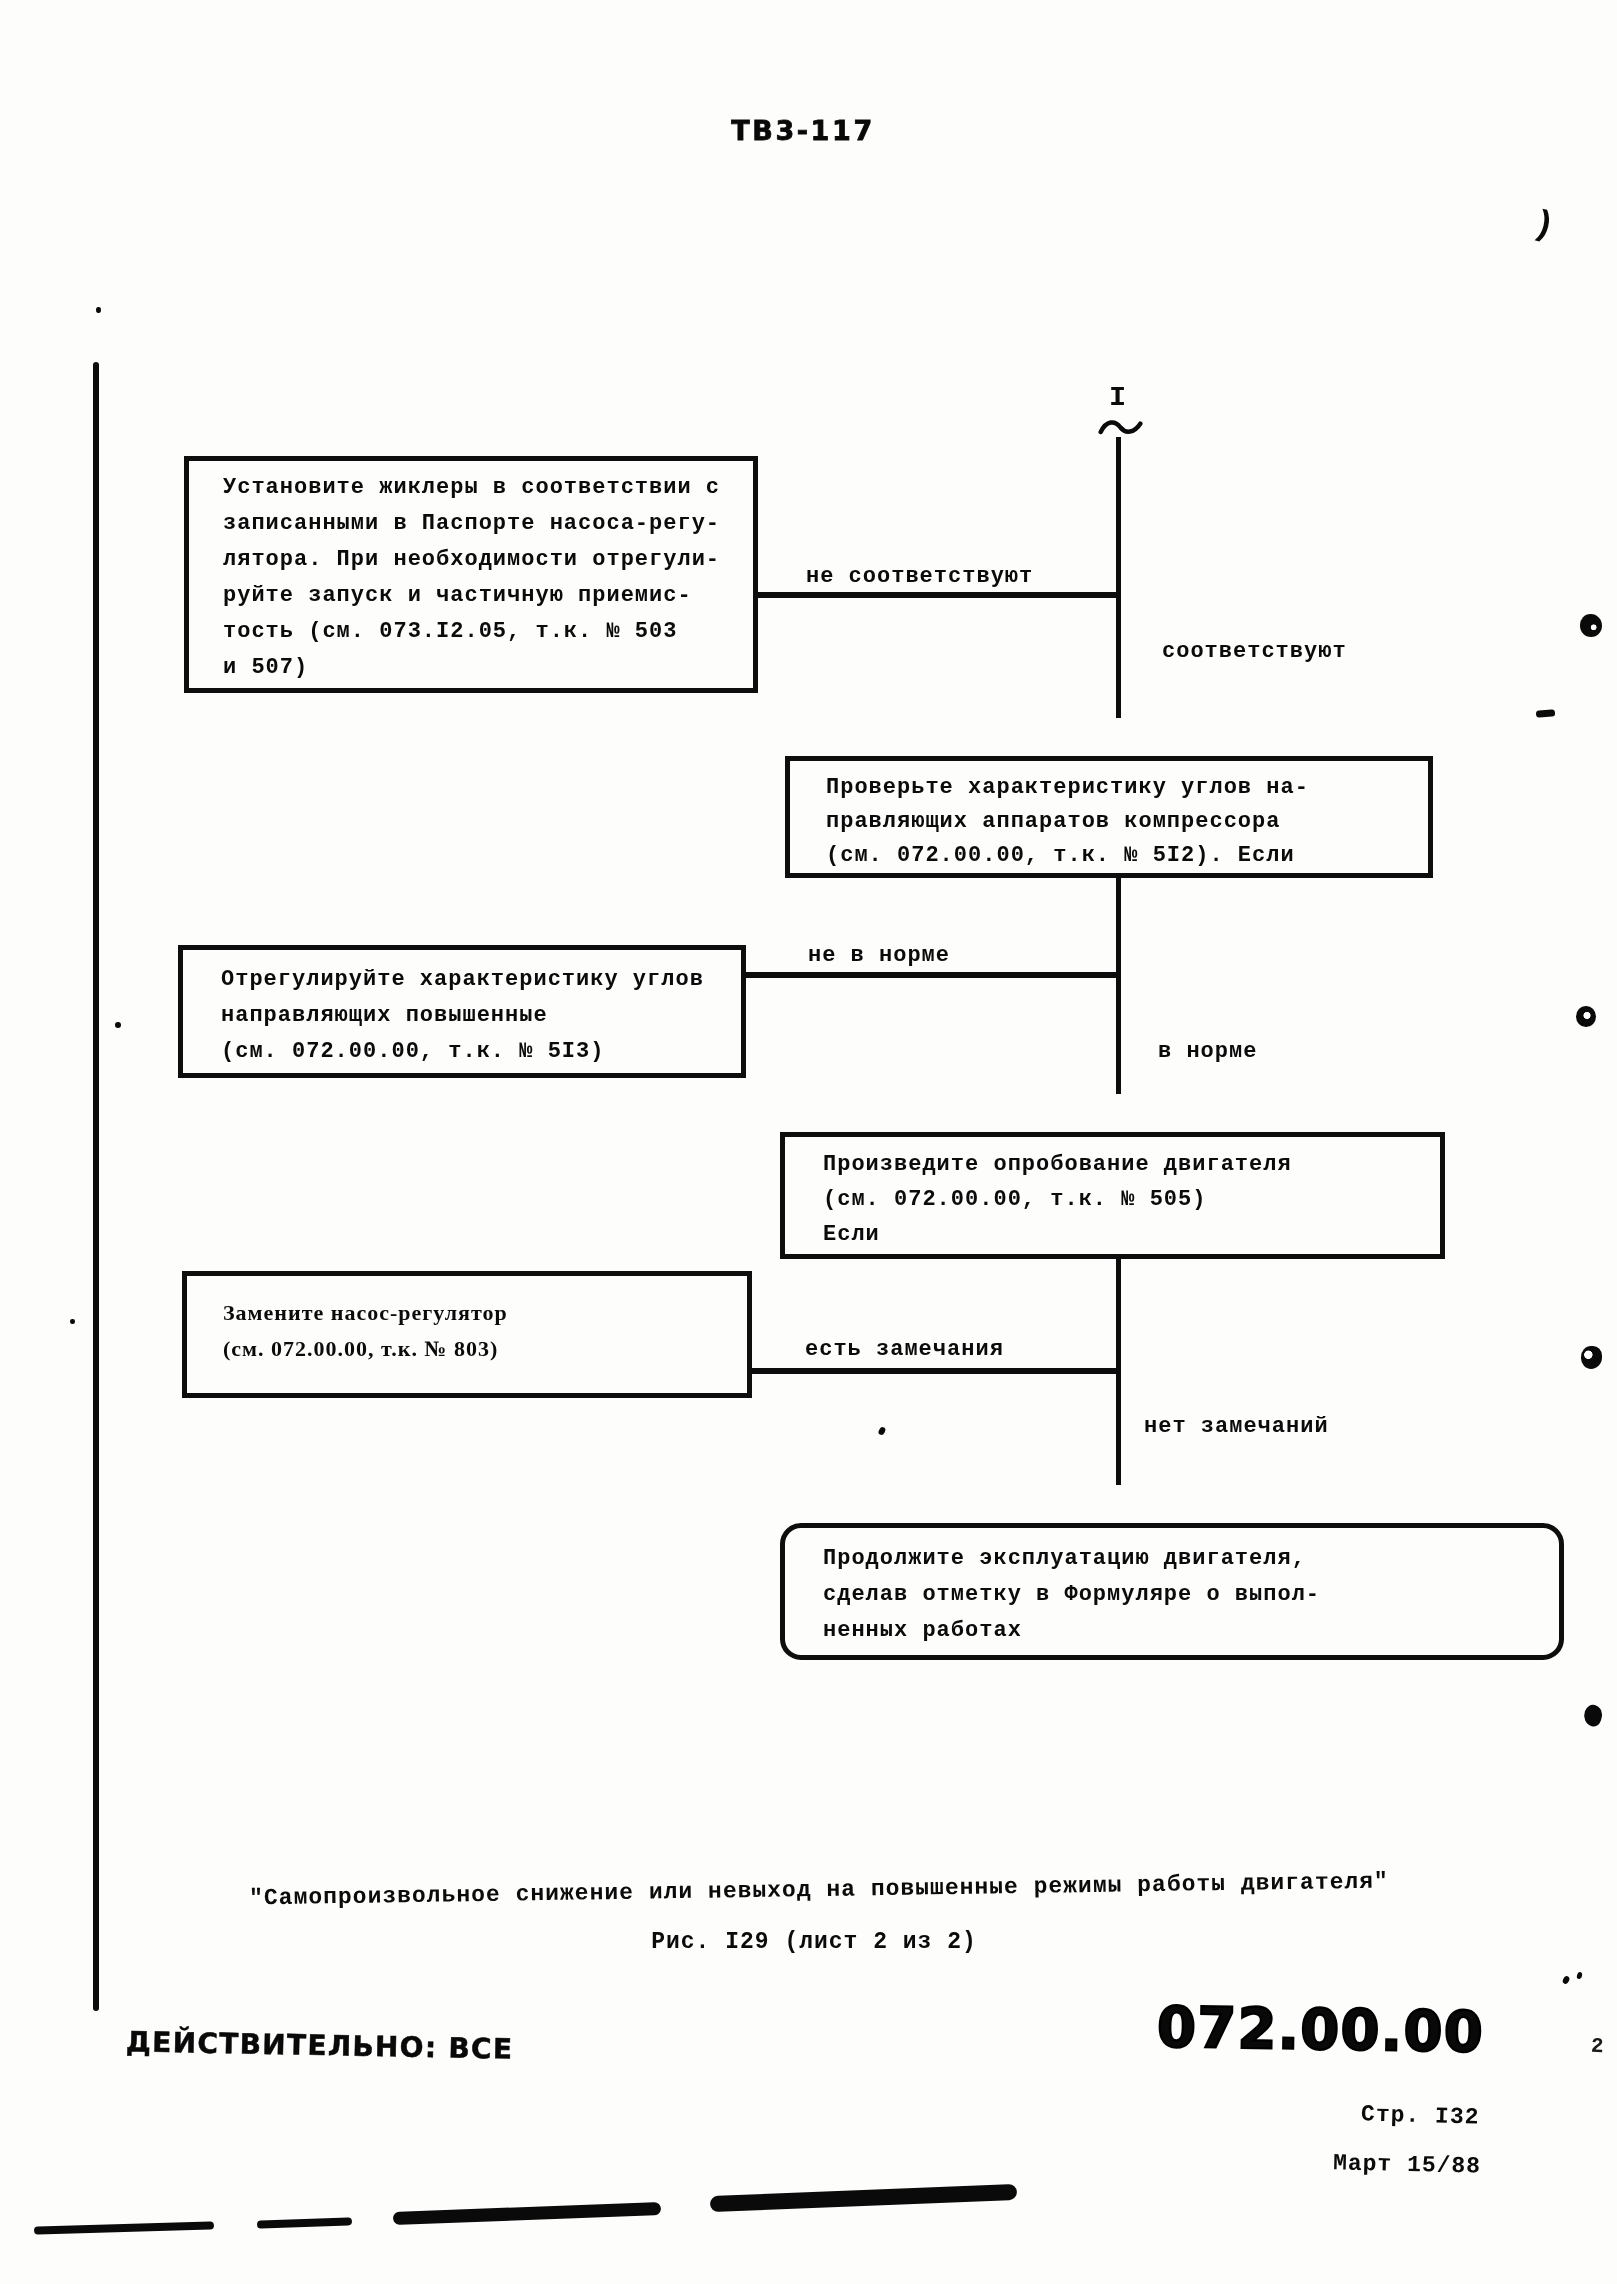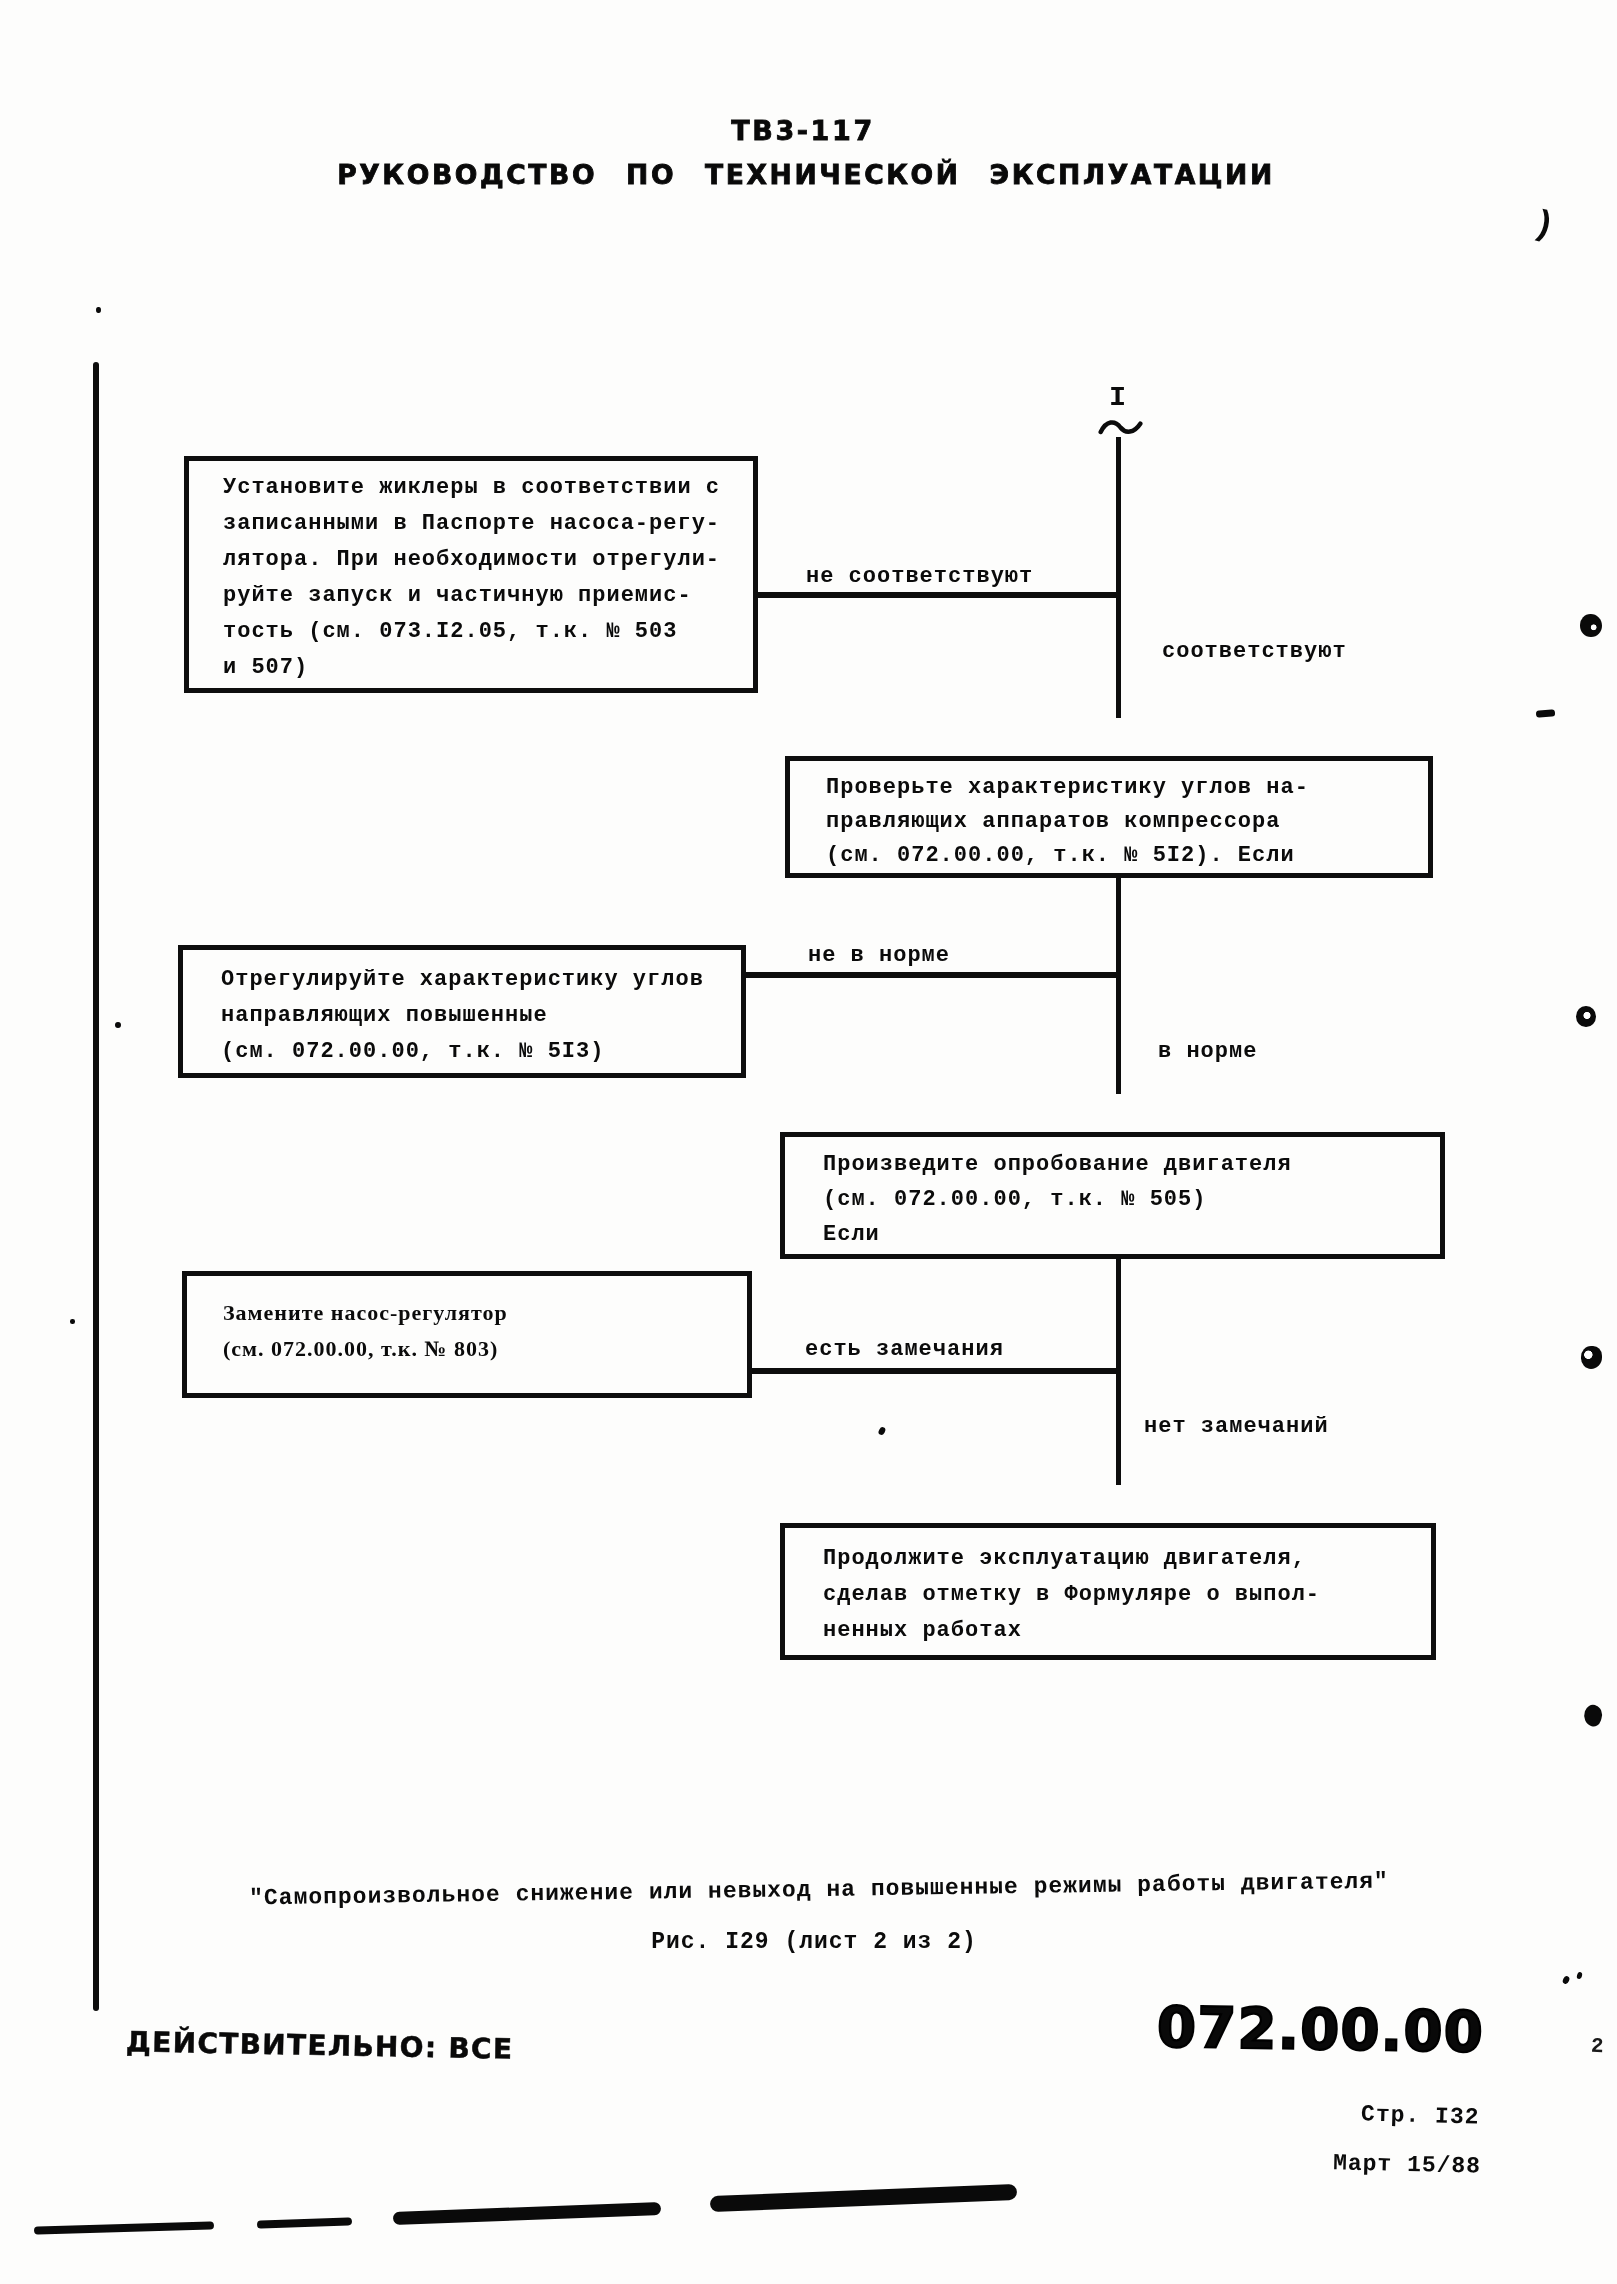--- a/index.html
+++ b/index.html
@@ -47,21 +47,20 @@
     letter-spacing:1.3px;
     white-space:nowrap;
   }
 </style>
 </head>
 <body>
 
 <div class="page">
 
   <div class="abs sans headline" style="left:803px;top:115px;font-size:27px;transform:translateX(-50%);">ТВ3-117</div>
-  <div class="abs sans headline" style="left:806px;top:159px;font-size:26.6px;word-spacing:17px;transform:translateX(-50%);">РУКОВОДСТВО  ПО  ТЕХНИЧЕСКОЙ  ЭКСПЛУАТАЦИИ</div>
 
   <div class="ln" style="left:93px;top:362px;width:5.8px;height:1649px;border-radius:3.2px;"></div>
 
   <div>
 
     <div class="abs tw" style="left:1109px;top:381px;font-size:28.5px;">I</div>
     <svg class="abs" style="left:1098px;top:416px;" width="45" height="23" viewBox="0 0 70 36">
       <path d="M4 25 C 13 7, 26 6, 35 18 C 43 28, 56 27, 66 12" fill="none" stroke="#0b0b0b" stroke-width="7" stroke-linecap="round"></path>
     </svg>
 
@@ -88,21 +87,21 @@
 направляющих повышенные
 (см. 072.00.00, т.к. № 5I3)</div>
 
     <div class="fbox tw pre" style="left:780px;top:1093px;width:665px;height:127px;padding:10.4px 13px 0 38px;line-height:35px;">Произведите опробование двигателя
 (см. 072.00.00, т.к. № 505)
 Если</div>
 
     <div class="fbox tw pre" style="left:182px;top:1232px;width:570px;height:127px;padding:19.4px 13px 0 36px;line-height:36px;font-family:Liberation Serif, serif;">Замените насос-регулятор
 (см. 072.00.00, т.к. № 803)</div>
 
-    <div class="fbox tw pre" style="left:780px;top:1484px;width:656px;height:137px;padding:13px 13px 0 38px;line-height:36px;">Продолжите эксплуатацию двигателя,
+    <div class="fbox tw pre" style="left:780px;top:1484px;width:784px;height:137px;padding:13px 13px 0 38px;line-height:36px;border-radius:21px;">Продолжите эксплуатацию двигателя,
 сделав отметку в Формуляре о выпол-
 ненных работах</div>
 
     <div class="elabel tw" style="left:806px;top:564px;text-align:center;">не соответствуют</div>
     <div class="elabel tw" style="left:1162px;top:639px;">соответствуют</div>
     <div class="elabel tw" style="left:808px;top:943px;">не в норме</div>
     <div class="elabel tw" style="left:1158px;top:1039px;">в норме</div>
     <div class="elabel tw" style="left:805px;top:1337px;">есть замечания</div>
     <div class="elabel tw" style="left:1144px;top:1414px;">нет замечаний</div>
   </div>

